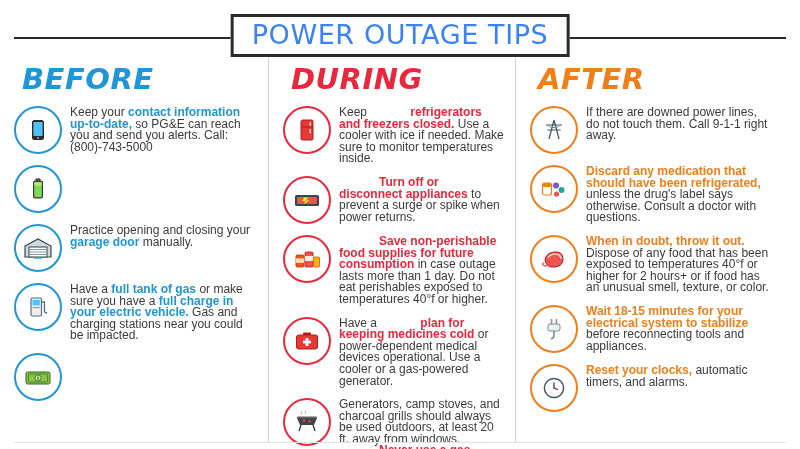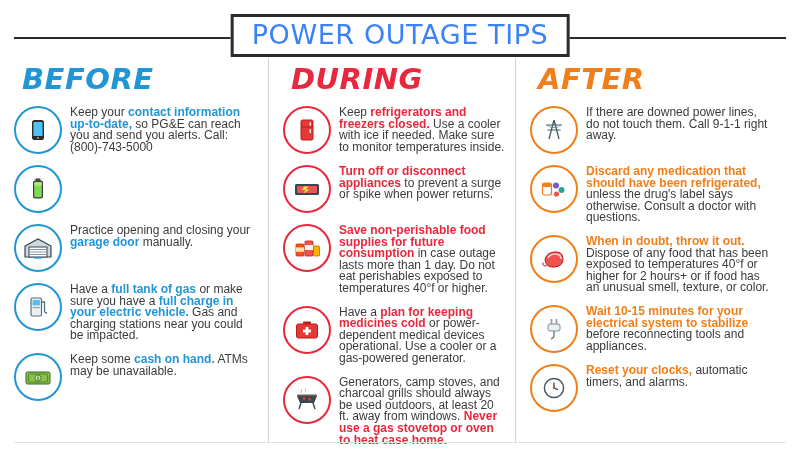--- a/index.html
+++ b/index.html
@@ -72,21 +72,21 @@
   .after  .icon-wrap{border-color:#f07f1a;}
 
   .txt{
     font-size:12px;
     line-height:11.6px;
     color:#3b3b3b;
     padding-top:1px;
     flex:1 1 auto;
   }
   .hl-blue{color:#2196d6;font-weight:bold;}
-  .hl-red{color:#e8283c;font-weight:bold;}
+  .hl-red{color:#e8283c;font-weight:bold;margin-left:40px;}
   .hl-orange{color:#f07f1a;font-weight:bold;margin-top:44px;}
 
   
   .bottom-rule{
     position:absolute;bottom:6px;left:14px;width:772px;height:1px;background:#e3e3e3;
   }
   svg{display:block;}
 </style>
 </head>
 <body>
@@ -154,21 +154,20 @@
 
     <div class="item">
       <div class="icon-wrap">
         <svg width="30" height="26" viewBox="0 0 30 26">
           <rect x="3" y="8" width="24" height="12" rx="1.4" fill="#8bc34a" stroke="#33691e" stroke-width="1"></rect>
           <rect x="5.4" y="10" width="19.2" height="8" rx="0.8" fill="none" stroke="#33691e" stroke-width="0.7"></rect>
           <circle cx="15" cy="14" r="3.1" fill="#c5e1a5" stroke="#33691e" stroke-width="0.8"></circle>
           <text x="15" y="16.4" font-size="5" text-anchor="middle" fill="#33691e" font-family="DejaVu Sans, sans-serif">$</text>
         </svg>
       </div>
-      <div class="txt">Keep some <span class="hl-blue">cash on hand.</span> ATMs may be unavailable.</div>
     </div>
   </div>
 
   <div class="col during">
     <div class="col-head">DURING</div>
 
     <div class="item">
       <div class="icon-wrap">
         <svg width="26" height="26" viewBox="0 0 26 26">
           <rect x="7" y="3" width="12" height="20" rx="1.6" fill="#e53935" stroke="#b71c1c" stroke-width="1"></rect>
@@ -274,21 +273,21 @@
 
     <div class="item">
       <div class="icon-wrap">
         <svg width="26" height="26" viewBox="0 0 26 26">
           <rect x="9.6" y="3" width="1.8" height="5" fill="#9e9e9e"></rect>
           <rect x="14.6" y="3" width="1.8" height="5" fill="#9e9e9e"></rect>
           <rect x="7" y="8" width="12" height="7" rx="2" fill="#eceff1" stroke="#78909c" stroke-width="1"></rect>
           <path d="M13 15 v4 q0 3 -3 4" fill="none" stroke="#78909c" stroke-width="1.6"></path>
         </svg>
       </div>
-      <div class="txt"><span class="hl-orange">Wait 10-15 minutes for your electrical system to stabilize</span> before reconnecting tools and appliances.</div>
+      <div class="txt"><span class="hl-orange">Wait 18-15 minutes for your electrical system to stabilize</span> before reconnecting tools and appliances.</div>
     </div>
 
     <div class="item">
       <div class="icon-wrap">
         <svg width="26" height="26" viewBox="0 0 26 26">
           <circle cx="13" cy="13" r="9.6" fill="#ffffff" stroke="#455a64" stroke-width="1.5"></circle>
           <circle cx="13" cy="13" r="7.6" fill="#fafafa"></circle>
           <line x1="13" y1="13" x2="13" y2="7.6" stroke="#37474f" stroke-width="1.3"></line>
           <line x1="13" y1="13" x2="17" y2="14.6" stroke="#37474f" stroke-width="1.3"></line>
           <circle cx="13" cy="13" r="1" fill="#e53935"></circle>

